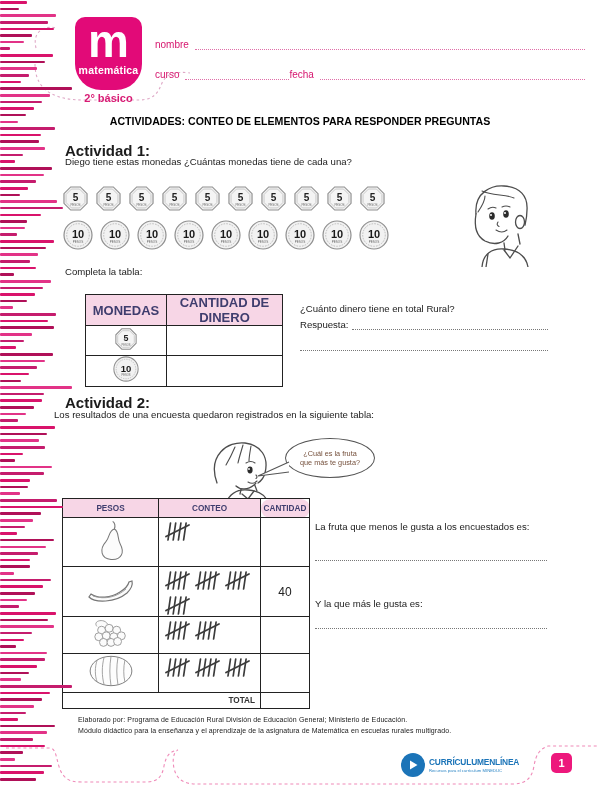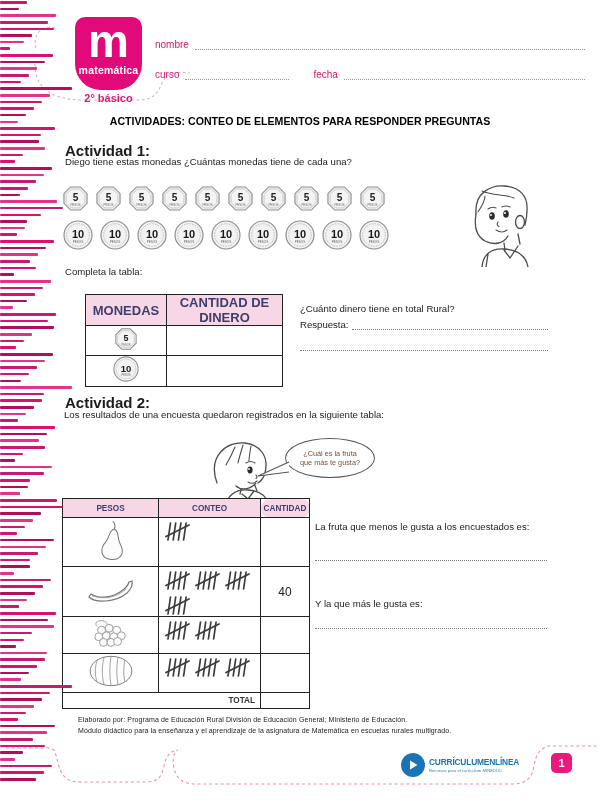--- a/index.html
+++ b/index.html
@@ -191,21 +191,21 @@
   </div>
   <div class="grade">2° básico</div>
 
   <div class="frow" style="left:155px;top:38px;width:430px;">
     <span class="flabel">nombre</span>
     <span class="dotline pink" style="flex:1;margin-left:6px;"></span>
   </div>
   <div class="frow" style="left:155px;top:68px;width:430px;">
     <span class="flabel">curso</span>
     <span class="dotline pink" style="width:104px;margin-left:6px;"></span>
-    <span class="flabel" style="margin-left:24px;">fecha</span>
+    <span class="flabel" style="margin-left:0;">fecha</span>
     <span class="dotline pink" style="flex:1;margin-left:6px;"></span>
   </div>
 
   <div class="title">ACTIVIDADES: CONTEO DE ELEMENTOS PARA RESPONDER PREGUNTAS</div>
 
   <div class="act-h" style="left:65px;top:142px;">Actividad 1:</div>
   <div class="body-t" style="left:65px;top:156px;">Diego tiene estas monedas ¿Cuántas monedas tiene de cada una?</div>
 
   <div class="coin-row" style="left:63px;top:186px;gap:8px;" id="coinrow0">
       <svg width="25" height="25" viewBox="0 0 26 26">
@@ -372,21 +372,21 @@
     </table>
 
   <div class="body-t" style="left:300px;top:303px;">¿Cuánto dinero tiene en total Rural?</div>
   <div class="ans-row" style="left:300px;top:318px;width:248px;">
     <span class="body-t" style="position:static;">Respuesta:</span>
     <span class="dotline" style="flex:1;margin-left:3px;"></span>
   </div>
   <div class="dotline abs" style="left:300px;top:339px;width:248px;"></div>
 
   <div class="act-h" style="left:65px;top:394px;">Actividad 2:</div>
-  <div class="body-t" style="left:64px;top:409px;">Los resultados de una encuesta quedaron registrados en la siguiente tabla:</div>
+  <div class="body-t" style="left:54px;top:409px;">Los resultados de una encuesta quedaron registrados en la siguiente tabla:</div>
 
   <svg class="abs" style="left:202px;top:437px;" width="90" height="66" viewBox="0 0 90 66">
     <g fill="#fff" stroke="#4d4d4d" stroke-width="1.3" stroke-linecap="round">
       <path d="M24 66 C28 56 36 52 46 53 C58 54 64 59 66 66"></path>
       <path d="M40 48 L38 57 M52 46 L55 54 M40 57 L46 62 L52 54" fill="none"></path>
       <path d="M26 22 C38 12 54 16 57 28 C60 36 57 44 52 48 C46 53 38 53 34 49"></path>
       <path d="M15 46 C5 18 26 4 43 6 C59 8 67 20 63 36 C62 40 59 44 56 46"></path>
       <path d="M33 10 C30 17 27 23 24 28 M41 8 C39 15 37 21 36 26 M49 9 C48 15 47 20 47 24" fill="none" stroke-width="1.1"></path>
       <path d="M44 26 q5 -3 9 0 M54 38 q2 2 0 3.5 M46 45 q5 3 9 -1" fill="none" stroke-width="1.1"></path>
     </g>

